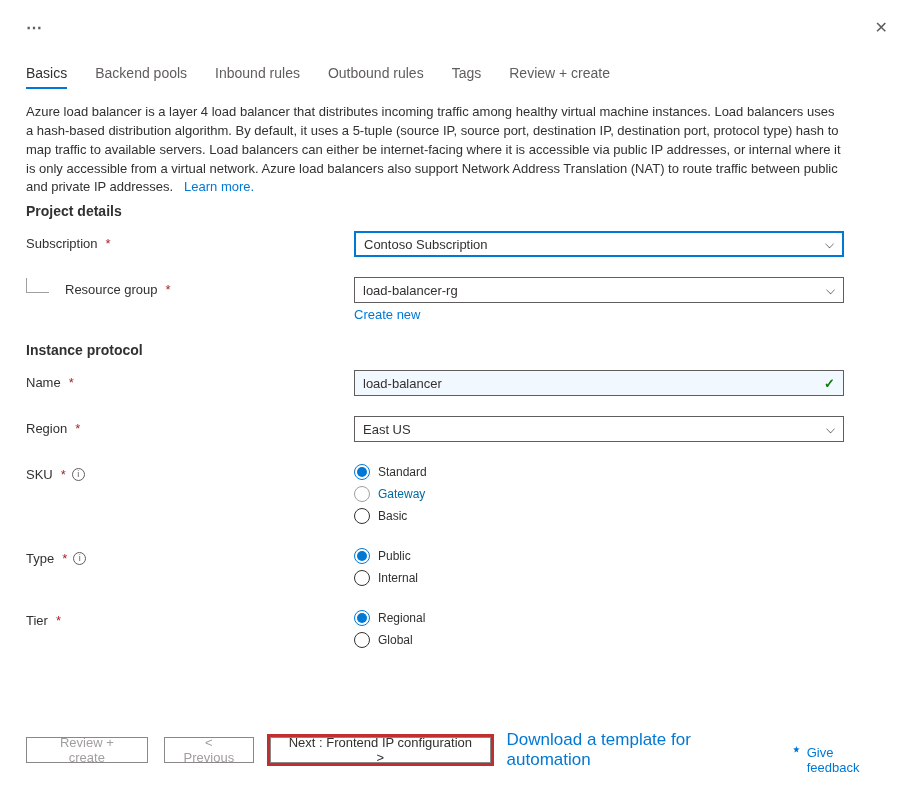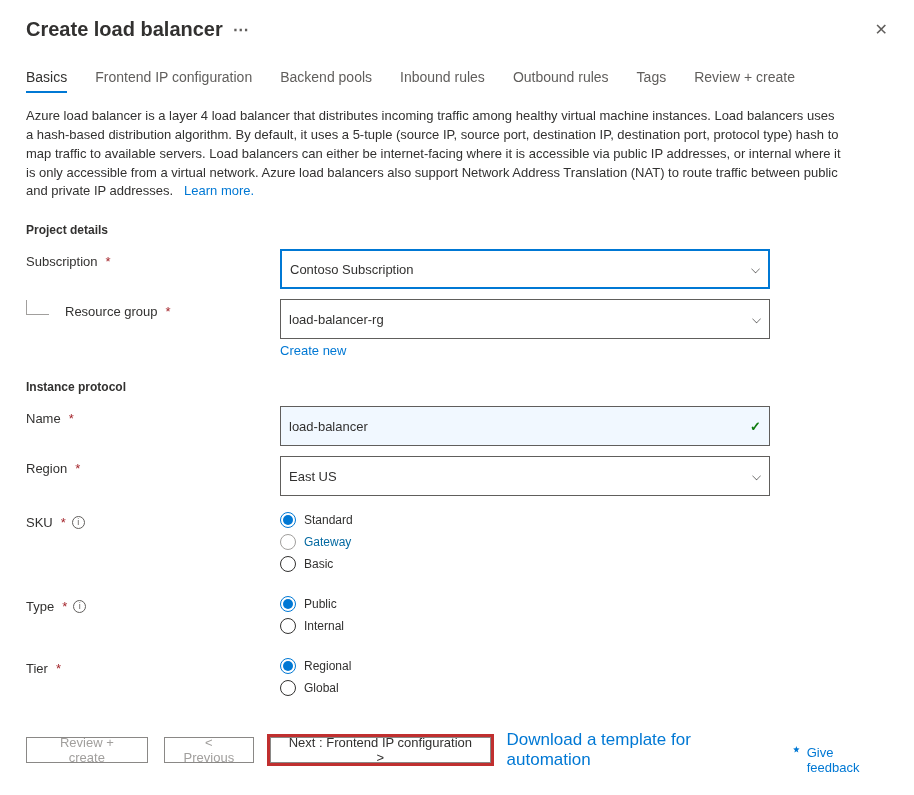--- a/index.html
+++ b/index.html
@@ -52,28 +52,29 @@
     max-width: 870px;
   }
   .description {
     font-size: 13px;
     line-height: 1.45;
     color: #323130;
   }
   .learn-link { color:#0078d4; cursor:pointer; }
   .section-title {
     font-weight: 600;
-    font-size: 12px;
-    margin-top: 22px;
+    font-size: 14px;
+    margin-top: 6px;
     margin-bottom: 12px;
   }
   .form-row {
     display: flex;
     align-items: flex-start;
-    margin-bottom: 10px;
+    margin-bottom: 20px;
+    justify-content: space-between;
   }
   .form-row .label-col {
     width: 254px;
     padding-top: 5px;
     display:flex;
     align-items:center;
     gap:6px;
   }
   .form-row.indent .label-col::before{
     content:"";
@@ -93,21 +94,21 @@
     border:1px solid #605e5c;
     border-radius:50%;
     font-size:9px;
     align-items:center;justify-content:center;
     color:#605e5c;
     line-height:1;
   }
   .control-col { flex:1; max-width: 490px;}
   .select, .textbox {
     width: 100%;
-    height: 40px;
+    height: 26px;
     border:1px solid #605e5c;
     padding: 0 8px;
     font-size:13px;
     font-family:inherit;
     background:#fff;
     display:flex;
     align-items:center;
     justify-content:space-between;
     cursor:pointer;
   }
@@ -160,29 +161,27 @@
   }
   .footer-link { color:#0078d4; cursor:pointer; font-size:17px;}
   .feedback { display:inline-flex;gap:4px; color:#0078d4; cursor:pointer;margin-top:20px;}
   .feedback svg{width:13px;height:13px;}
 </style>
 </head>
 <body>
 
 <div class="header">
   <div class="title">
-    <span>Create load balancer</span>
     <span class="ellipsis">⋯</span>
   </div>
   <span class="close-x">✕</span>
 </div>
 
 <div class="tabs">
   <div class="tab active">Basics</div>
-  <div class="tab">Frontend IP configuration</div>
   <div class="tab">Backend pools</div>
   <div class="tab">Inbound rules</div>
   <div class="tab">Outbound rules</div>
   <div class="tab">Tags</div>
   <div class="tab">Review + create</div>
 </div>
 
 <div class="content">
   <div class="description">
     <span>Azure load balancer is a layer 4 load balancer that distributes incoming traffic among healthy virtual machine instances. Load balancers uses a hash-based distribution algorithm. By default, it uses a 5-tuple (source IP, source port, destination IP, destination port, protocol type) hash to map traffic to available servers. Load balancers can either be internet-facing where it is accessible via public IP addresses, or internal where it is only accessible from a virtual network. Azure load balancers also support Network Address Translation (NAT) to route traffic between public and private IP addresses.</span>

